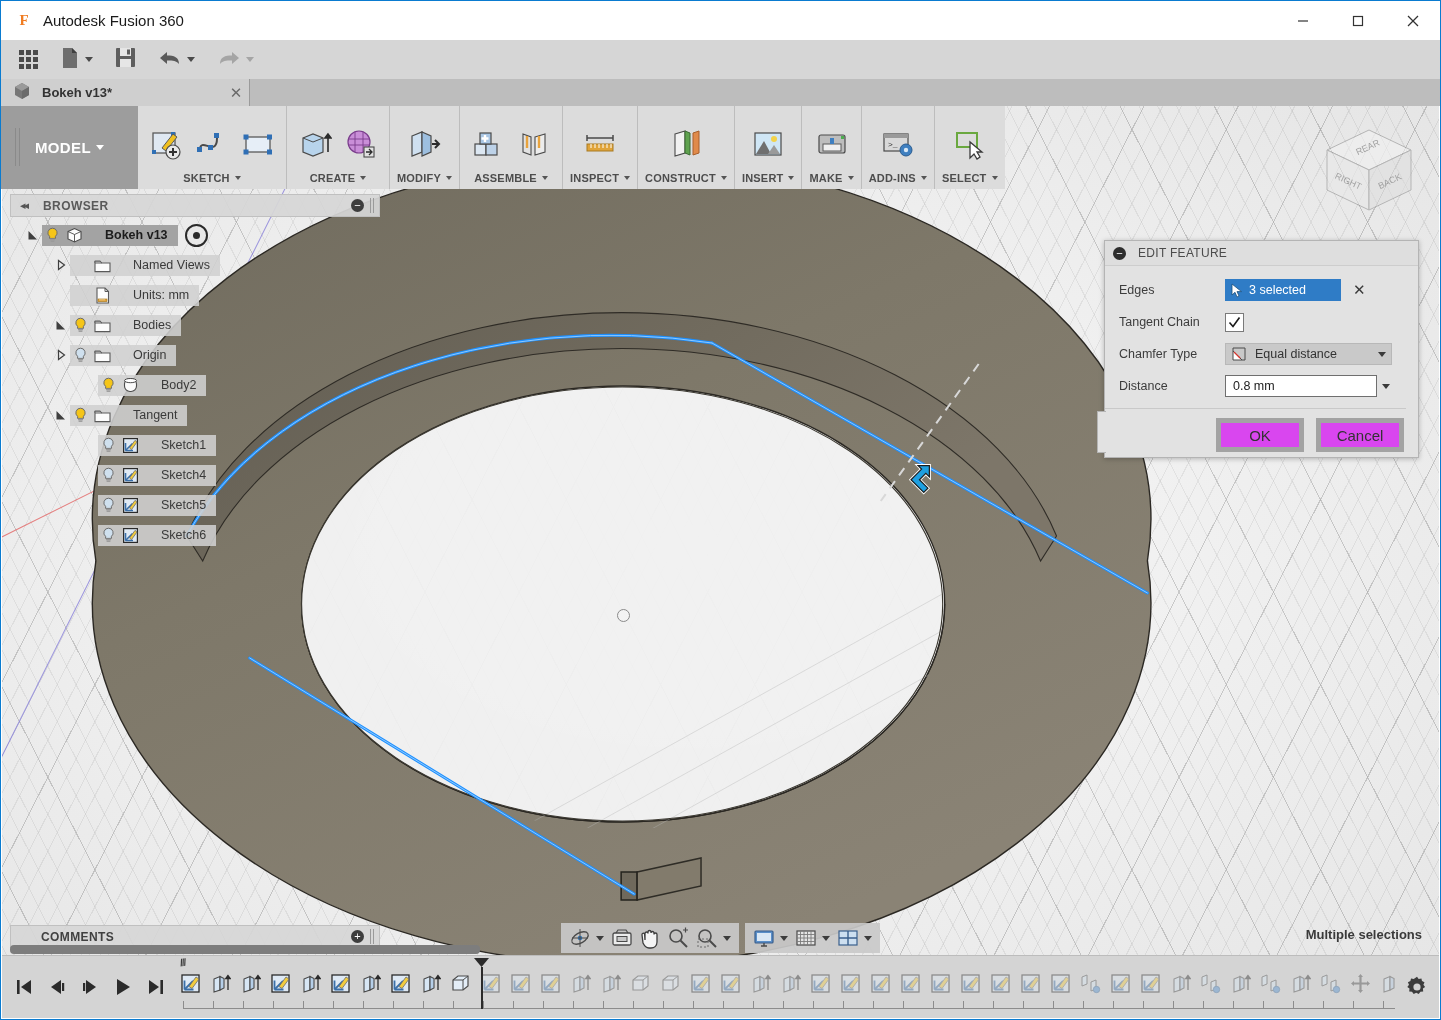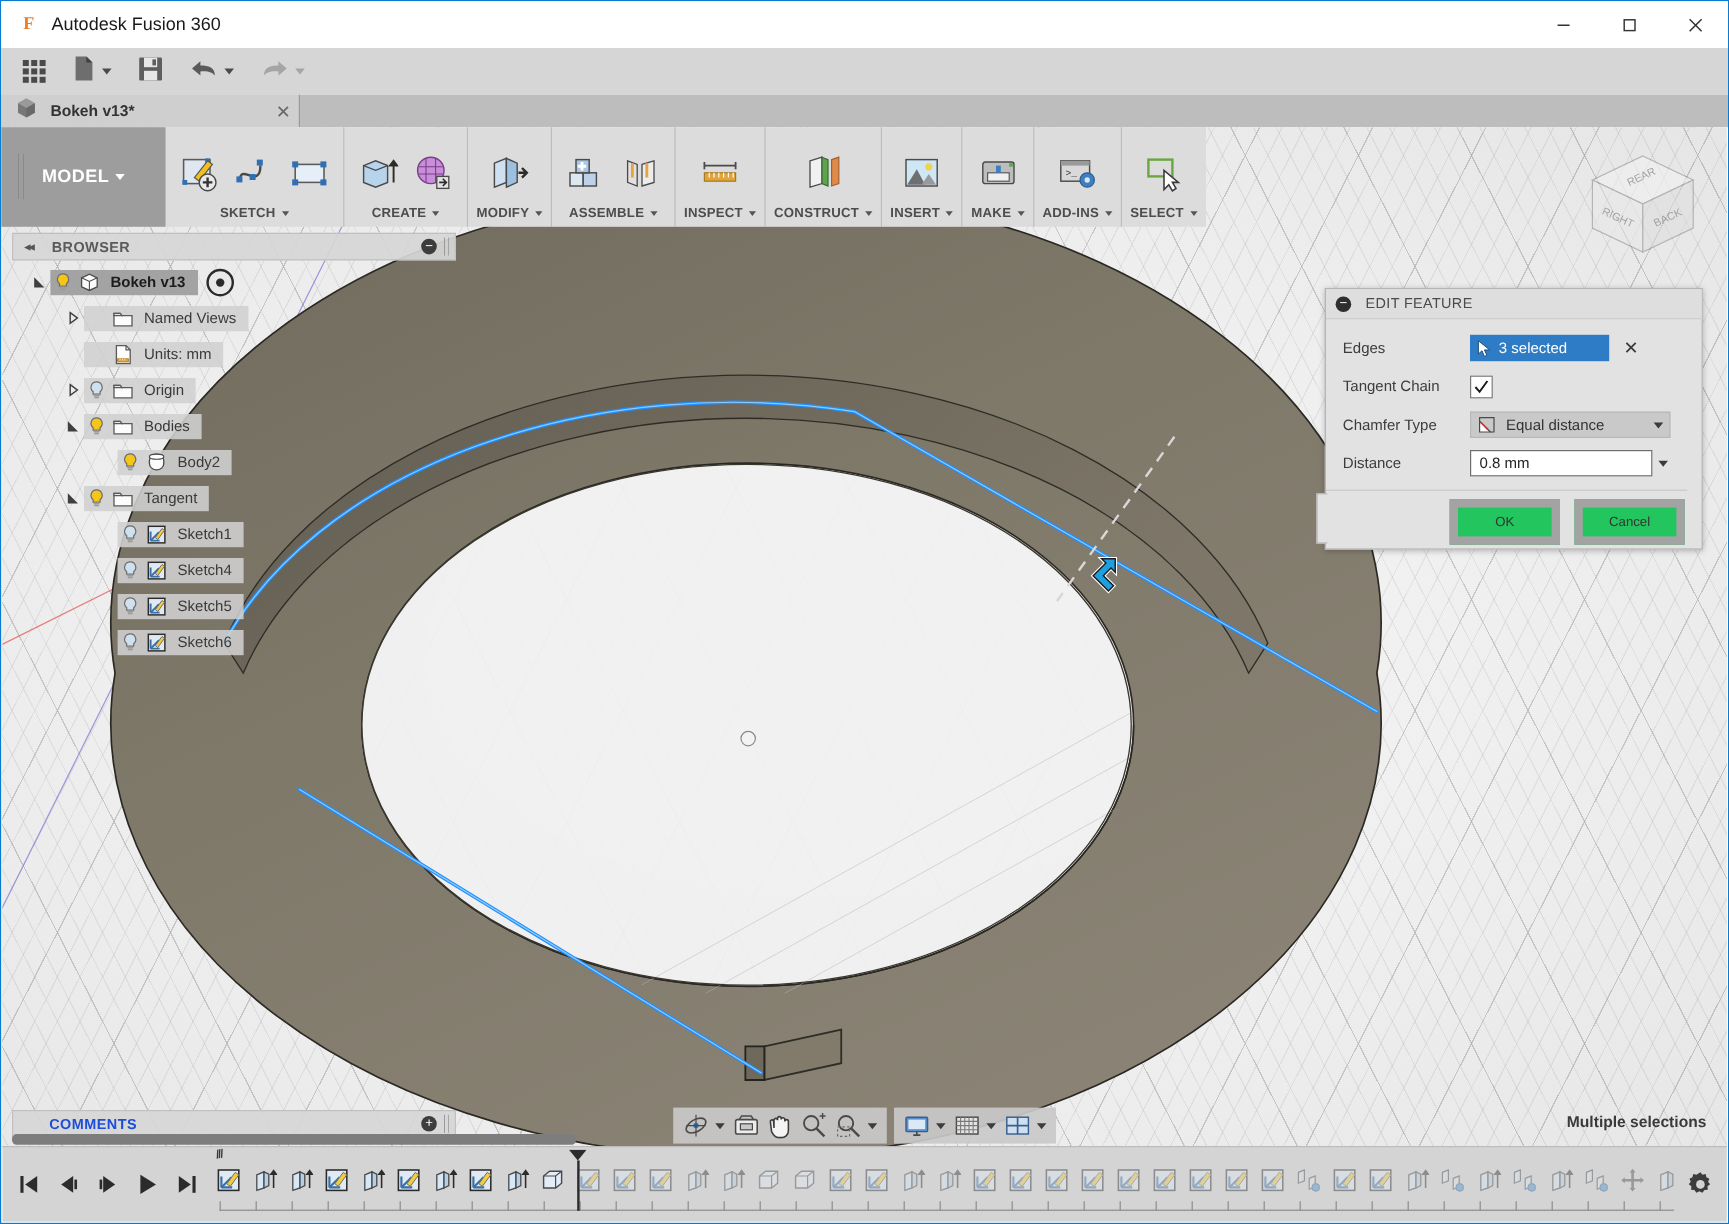--- a/index.html
+++ b/index.html
@@ -82,30 +82,30 @@
      background:repeating-linear-gradient(90deg,#9a9a9a 0 1px,transparent 1px 3px);}
   .tree{margin-top:7px;}
   .trow{height:22px;display:flex;align-items:center;margin-bottom:8px;}
   .tw{display:inline-flex;align-items:center;height:21px;background:rgba(208,208,208,.88);padding-right:10px;}
   .tw.sel{background:#a3a3a3;}
   .arrow{width:18px;display:flex;align-items:center;justify-content:center;}
   .arrow.closed{color:#3f3f3f;}
   .arrow.open{color:#3f3f3f;}
   .bulb{width:21px;display:flex;align-items:center;justify-content:center;}
   .ficon{width:22px;display:flex;align-items:center;justify-content:center;}
-  .tlab{font-size:12.5px;color:#3a3a3a;margin-left:7px;white-space:nowrap;}
+  .tlab{font-size:12.5px;color:#3a3a3a;margin-left:20px;white-space:nowrap;}
   .tw.sel .tlab{color:#1c1c1c;font-weight:bold;}
   .target{width:19px;height:19px;border-radius:50%;border:2px solid #2a2a2a;display:flex;align-items:center;justify-content:center;
           background:#e8e8e8;margin-left:7px;}
   .target i{width:7px;height:7px;border-radius:50%;background:#2a2a2a;display:block;}
 
   
   .comments{position:absolute;left:9px;top:924px;width:370px;height:23px;background:rgba(214,214,214,.93);
             display:flex;align-items:center;border:1px solid #c0c0c0;box-sizing:border-box;z-index:8;}
-  .comments .clabel{margin-left:30px;font-size:12px;color:#1d4ed8;font-weight:bold;letter-spacing:.4px;flex:1;}
+  .comments .clabel{margin-left:30px;font-size:12px;color:#404040;font-weight:bold;letter-spacing:.4px;flex:1;}
   .comments .plus{width:13px;height:13px;border-radius:50%;background:#3d3d3d;color:#fff;font-size:11px;
      display:flex;align-items:center;justify-content:center;margin-right:6px;line-height:1;}
   .comments .bgrip{width:4px;height:15px;margin-right:5px;background:repeating-linear-gradient(90deg,#9a9a9a 0 1px,transparent 1px 3px);}
 
   
   .navbar{position:absolute;left:560px;top:921px;height:32px;display:flex;align-items:center;gap:6px;z-index:8;}
   .navgrp{height:30px;background:rgba(201,201,201,.92);display:flex;align-items:center;padding:0 6px;gap:3px;}
   .navitem{display:flex;align-items:center;height:30px;padding:0 2px;}
   .navitem .caret{border-top-color:#3c3c3c;}
 
@@ -126,21 +126,21 @@
   .xclose{margin-left:12px;font-size:15px;color:#3a3a3a;}
   .chk{width:17px;height:17px;background:#fff;border:1px solid #7a7a7a;display:flex;align-items:center;justify-content:center;}
   .combo{height:22px;background:#c9c9c9;border:1px solid #b8b8b8;display:flex;align-items:center;width:167px;box-sizing:border-box;}
   .combo .ctext{font-size:12.5px;color:#333;margin-left:8px;flex:1;}
   .combo .cbtn{width:18px;display:flex;align-items:center;justify-content:center;}
   .txtfield{height:22px;background:#fff;border:1px solid #6f6f6f;display:flex;align-items:center;width:152px;box-sizing:border-box;}
   .txtfield .fval{font-size:12.5px;color:#222;margin-left:7px;}
   .fdrop{margin-left:5px;}
   .dlg-sep{height:1px;background:#c9c9c9;margin:6px 0 0 0;}
   .dlg-foot{height:44px;display:flex;align-items:center;justify-content:flex-end;padding-right:14px;gap:12px;}
-  .dbtn{min-width:78px;height:24px;background:#22c55e;border:7px solid #a3a3a3;font-size:11px;color:#333;
+  .dbtn{min-width:78px;height:24px;background:#d946ef;border:5px solid #a3a3a3;font-size:15px;color:#333;
         display:flex;align-items:center;justify-content:center;}
   .dlg-tab{position:absolute;left:-8px;top:170px;width:8px;height:40px;background:#e2e2e2;border:1px solid #b4b4b4;border-right:none;}
 
   
   .hscroll{position:absolute;left:9px;bottom:65px;width:470px;height:9px;background:#7d7d7d;border-radius:4px;z-index:9;}
   .timeline{position:absolute;left:1px;right:1px;bottom:1px;height:62px;background:#d4d4d4;border-top:1px solid #bcbcbc;
             display:flex;align-items:center;z-index:10;}
   .playbtns{display:flex;align-items:center;padding-left:6px;gap:2px;}
   .pbtn{width:31px;height:40px;display:flex;align-items:center;justify-content:center;}
   .tl-track{position:relative;flex:1;height:62px;margin-left:4px;overflow:hidden;}
@@ -624,63 +624,63 @@
         <path d="M2 1 h8 l3.5 3.5 V16 H2 Z" fill="#fdfdfd" stroke="#5a5a5a" stroke-width="1.1"></path>
         <path d="M10 1 v3.5 h3.5" fill="none" stroke="#5a5a5a" stroke-width="1"></path>
         <rect x="3" y="12" width="9" height="2.6" fill="#e0a43a" stroke="#a87a22" stroke-width="0.7"></rect>
         <path d="M5 12v1.4M7 12v1.4M9 12v1.4" stroke="#fff" stroke-width="0.6"></path>
               </svg>
             </span>
             <span class="tlab">Units: mm</span>
           </span>
         </div>
         <div class="trow" style="padding-left: 42px;">
+          <span class="arrow open">
+            <svg width="12" height="12" viewBox="0 0 12 12">
+              <path d="M1.5 10.5 L1.5 2 L10 10.5 Z" fill="#3f3f3f"></path>
+            </svg>
+          </span>
+          <span class="tw">
+            <span class="bulb">
+              <svg width="15" height="16" viewBox="0 0 15 16">
+     <path d="M7.5 1.2 a4.6 4.6 0 0 1 2.9 8.2 v2 h-5.8 v-2 A4.6 4.6 0 0 1 7.5 1.2Z" fill="#f5c518" stroke="#6c6c6c" stroke-width="1"></path>
+     <rect x="5" y="11.6" width="5" height="1.6" fill="#9a9a9a"></rect>
+     <rect x="5.6" y="13.4" width="3.8" height="1.5" fill="#9a9a9a"></rect>
+              </svg>
+            </span>
+            <span class="ficon">
+              <svg width="17" height="15" viewBox="0 0 17 15">
+    <path d="M1 3.2 h5.2 l1.4 1.8 H16 V13.6 H1 Z" fill="#fcfcfc" stroke="#5a5a5a" stroke-width="1.1"></path>
+    <path d="M1 3.2 h5.2 l1.4 1.8 H1 Z" fill="#e6e6e6" stroke="#5a5a5a" stroke-width="1"></path>
+              </svg>
+            </span>
+            <span class="tlab">Bodies</span>
+          </span>
+        </div>
+        <div class="trow" style="padding-left: 42px;">
           <span class="arrow closed">
             <svg width="12" height="12" viewBox="0 0 12 12">
               <path d="M3.5 1.5 L9.5 6 L3.5 10.5 Z" fill="none" stroke="#3f3f3f" stroke-width="1.2"></path>
             </svg>
           </span>
           <span class="tw">
             <span class="bulb">
               <svg width="15" height="16" viewBox="0 0 15 16">
      <path d="M7.5 1.2 a4.6 4.6 0 0 1 2.9 8.2 v2 h-5.8 v-2 A4.6 4.6 0 0 1 7.5 1.2Z" fill="#cfe0ee" stroke="#6c6c6c" stroke-width="1"></path>
      <rect x="5" y="11.6" width="5" height="1.6" fill="#9a9a9a"></rect>
      <rect x="5.6" y="13.4" width="3.8" height="1.5" fill="#9a9a9a"></rect>
               </svg>
             </span>
             <span class="ficon">
               <svg width="17" height="15" viewBox="0 0 17 15">
     <path d="M1 3.2 h5.2 l1.4 1.8 H16 V13.6 H1 Z" fill="#fcfcfc" stroke="#5a5a5a" stroke-width="1.1"></path>
     <path d="M1 3.2 h5.2 l1.4 1.8 H1 Z" fill="#e6e6e6" stroke="#5a5a5a" stroke-width="1"></path>
               </svg>
             </span>
             <span class="tlab">Origin</span>
-          </span>
-        </div>
-        <div class="trow" style="padding-left: 42px;">
-          <span class="arrow open">
-            <svg width="12" height="12" viewBox="0 0 12 12">
-              <path d="M1.5 10.5 L1.5 2 L10 10.5 Z" fill="#3f3f3f"></path>
-            </svg>
-          </span>
-          <span class="tw">
-            <span class="bulb">
-              <svg width="15" height="16" viewBox="0 0 15 16">
-     <path d="M7.5 1.2 a4.6 4.6 0 0 1 2.9 8.2 v2 h-5.8 v-2 A4.6 4.6 0 0 1 7.5 1.2Z" fill="#f5c518" stroke="#6c6c6c" stroke-width="1"></path>
-     <rect x="5" y="11.6" width="5" height="1.6" fill="#9a9a9a"></rect>
-     <rect x="5.6" y="13.4" width="3.8" height="1.5" fill="#9a9a9a"></rect>
-              </svg>
-            </span>
-            <span class="ficon">
-              <svg width="17" height="15" viewBox="0 0 17 15">
-    <path d="M1 3.2 h5.2 l1.4 1.8 H16 V13.6 H1 Z" fill="#fcfcfc" stroke="#5a5a5a" stroke-width="1.1"></path>
-    <path d="M1 3.2 h5.2 l1.4 1.8 H1 Z" fill="#e6e6e6" stroke="#5a5a5a" stroke-width="1"></path>
-              </svg>
-            </span>
-            <span class="tlab">Bodies</span>
           </span>
         </div>
         <div class="trow" style="padding-left: 70px;">
           <span class="arrow closed"></span>
           <span class="tw">
             <span class="bulb">
               <svg width="15" height="16" viewBox="0 0 15 16">
      <path d="M7.5 1.2 a4.6 4.6 0 0 1 2.9 8.2 v2 h-5.8 v-2 A4.6 4.6 0 0 1 7.5 1.2Z" fill="#f5c518" stroke="#6c6c6c" stroke-width="1"></path>
      <rect x="5" y="11.6" width="5" height="1.6" fill="#9a9a9a"></rect>
      <rect x="5.6" y="13.4" width="3.8" height="1.5" fill="#9a9a9a"></rect>

